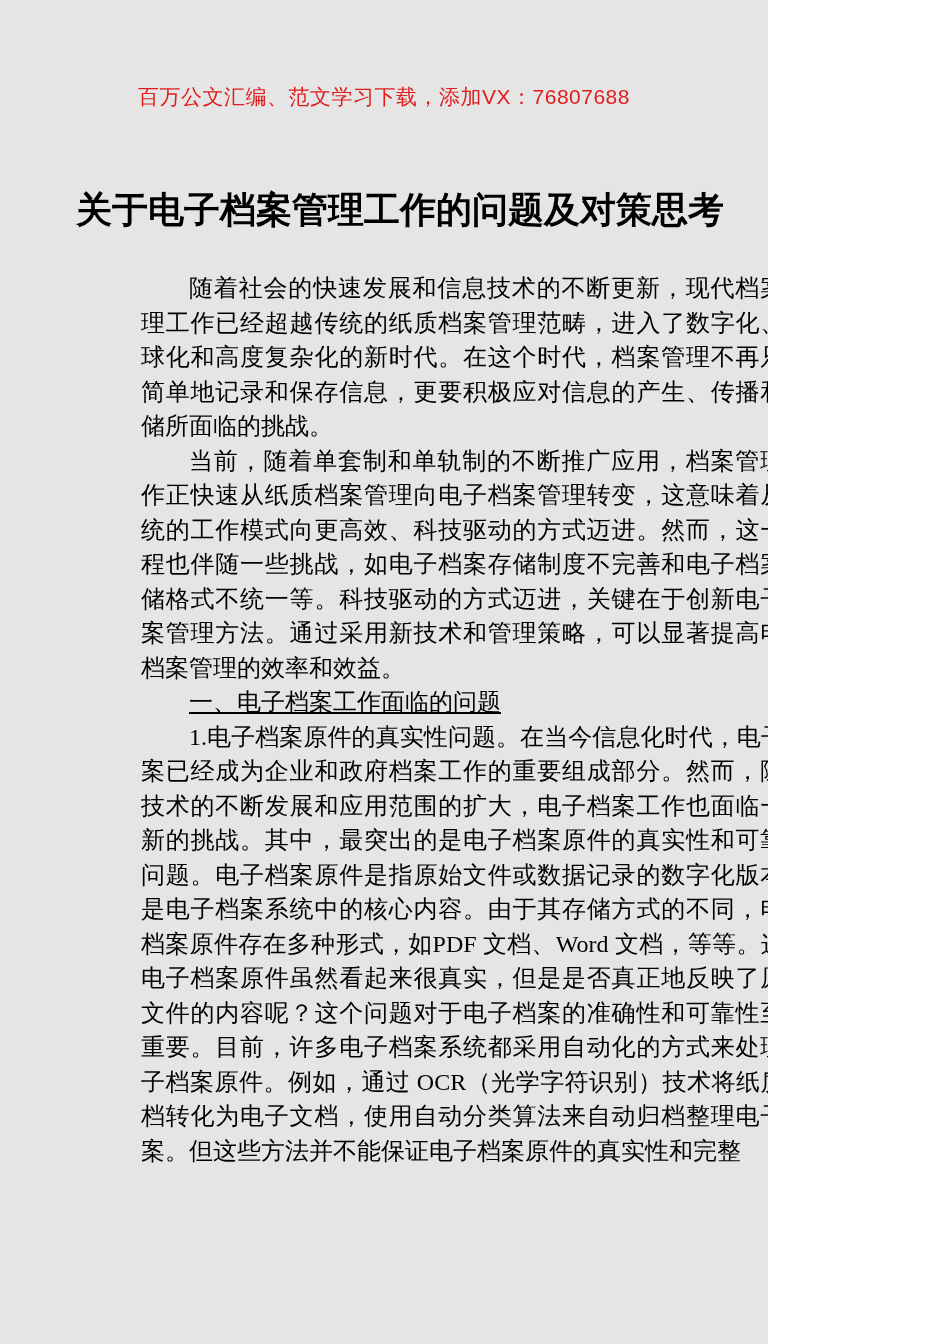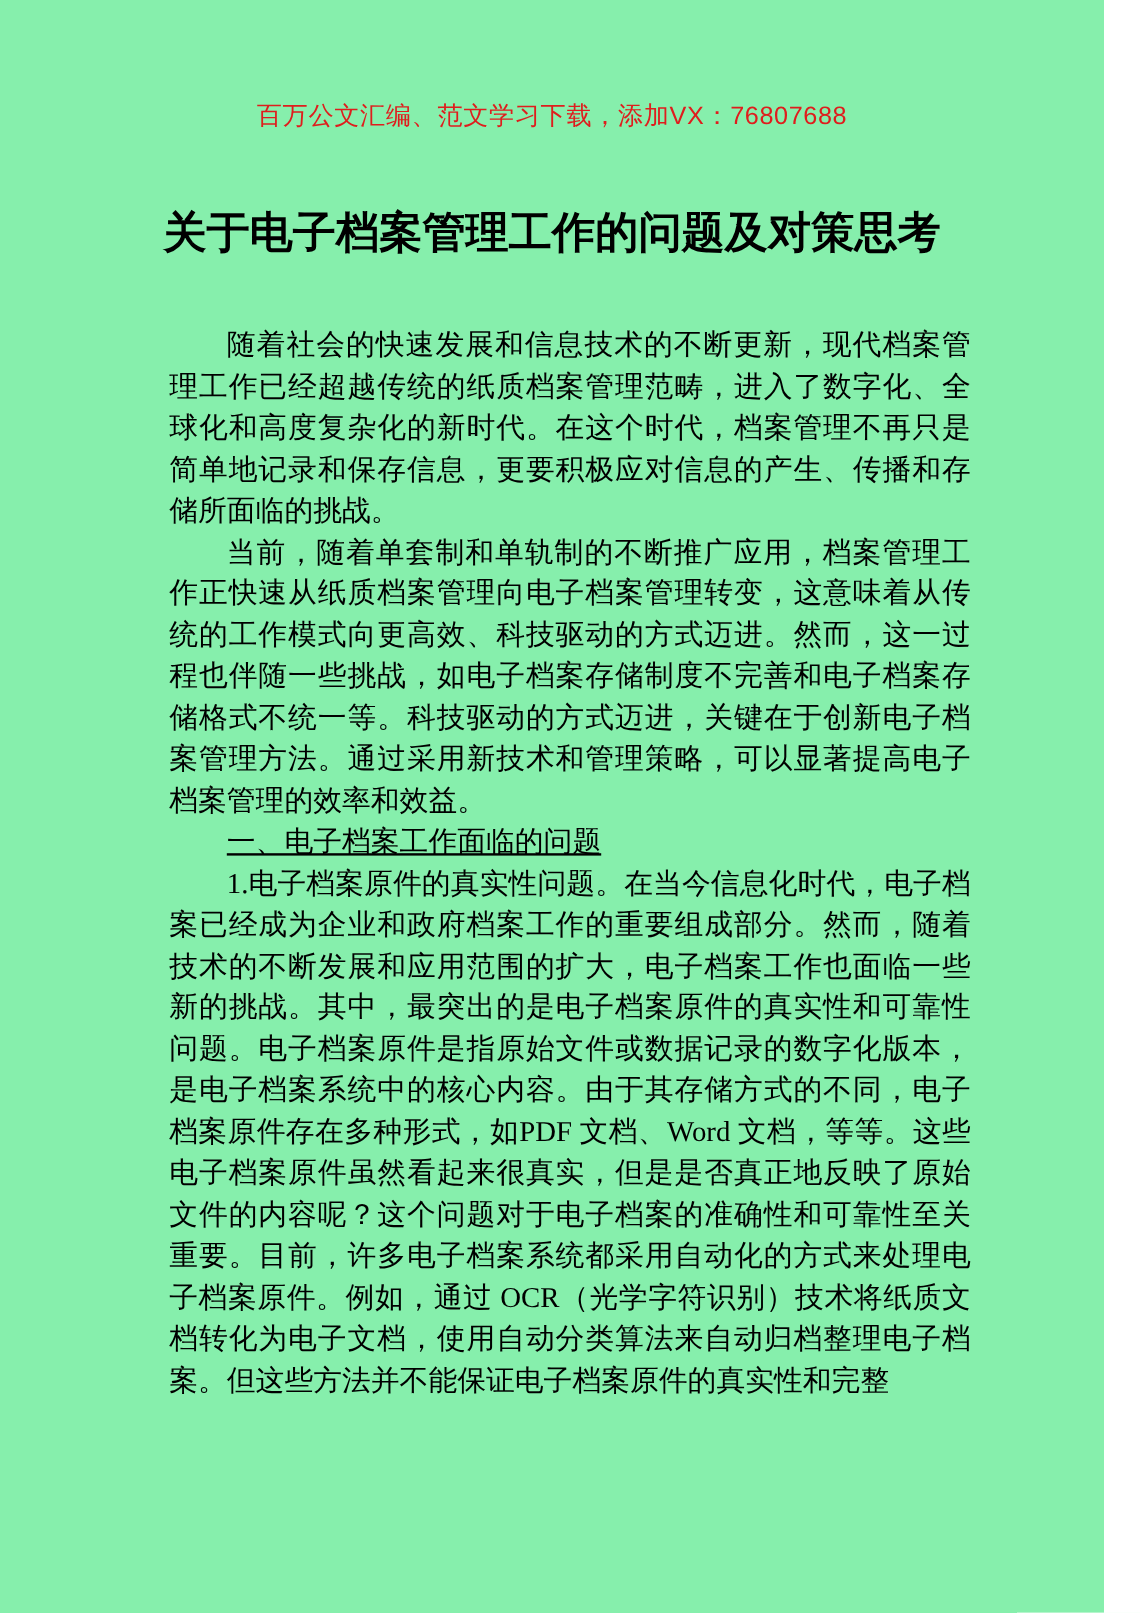--- a/index.html
+++ b/index.html
@@ -2,23 +2,23 @@
 <html><head>
 <meta charset="utf-8">
 <style>
   html, body {
     margin: 0;
     padding: 0;
     background: #ffffff;
   }
   .page {
     position: relative;
-    width: 920px;
+    width: 768px;
     height: 1344px;
-    background: #86efac;
+    background: #e5e5e5;
     overflow: hidden;
     font-family: "Liberation Sans", sans-serif;
     color: #000000;
   }
   .promo-header {
     position: absolute;
     top: 82px;
     left: 0;
     width: 100%;
     text-align: center;
@@ -27,21 +27,21 @@
     font-weight: 400;
     color: #df1d1d;
     font-family: "Liberation Sans", sans-serif;
     letter-spacing: 0.5px;
   }
   .doc-title {
     position: absolute;
     top: 168px;
     left: 0;
     width: 100%;
-    margin: 0;
+    margin: 16px;
     text-align: center;
     font-size: 36px;
     line-height: 52px;
     font-weight: 700;
     color: #000000;
     font-family: "Liberation Sans", sans-serif;
   }
   .doc-body {
     position: absolute;
     top: 271px;

